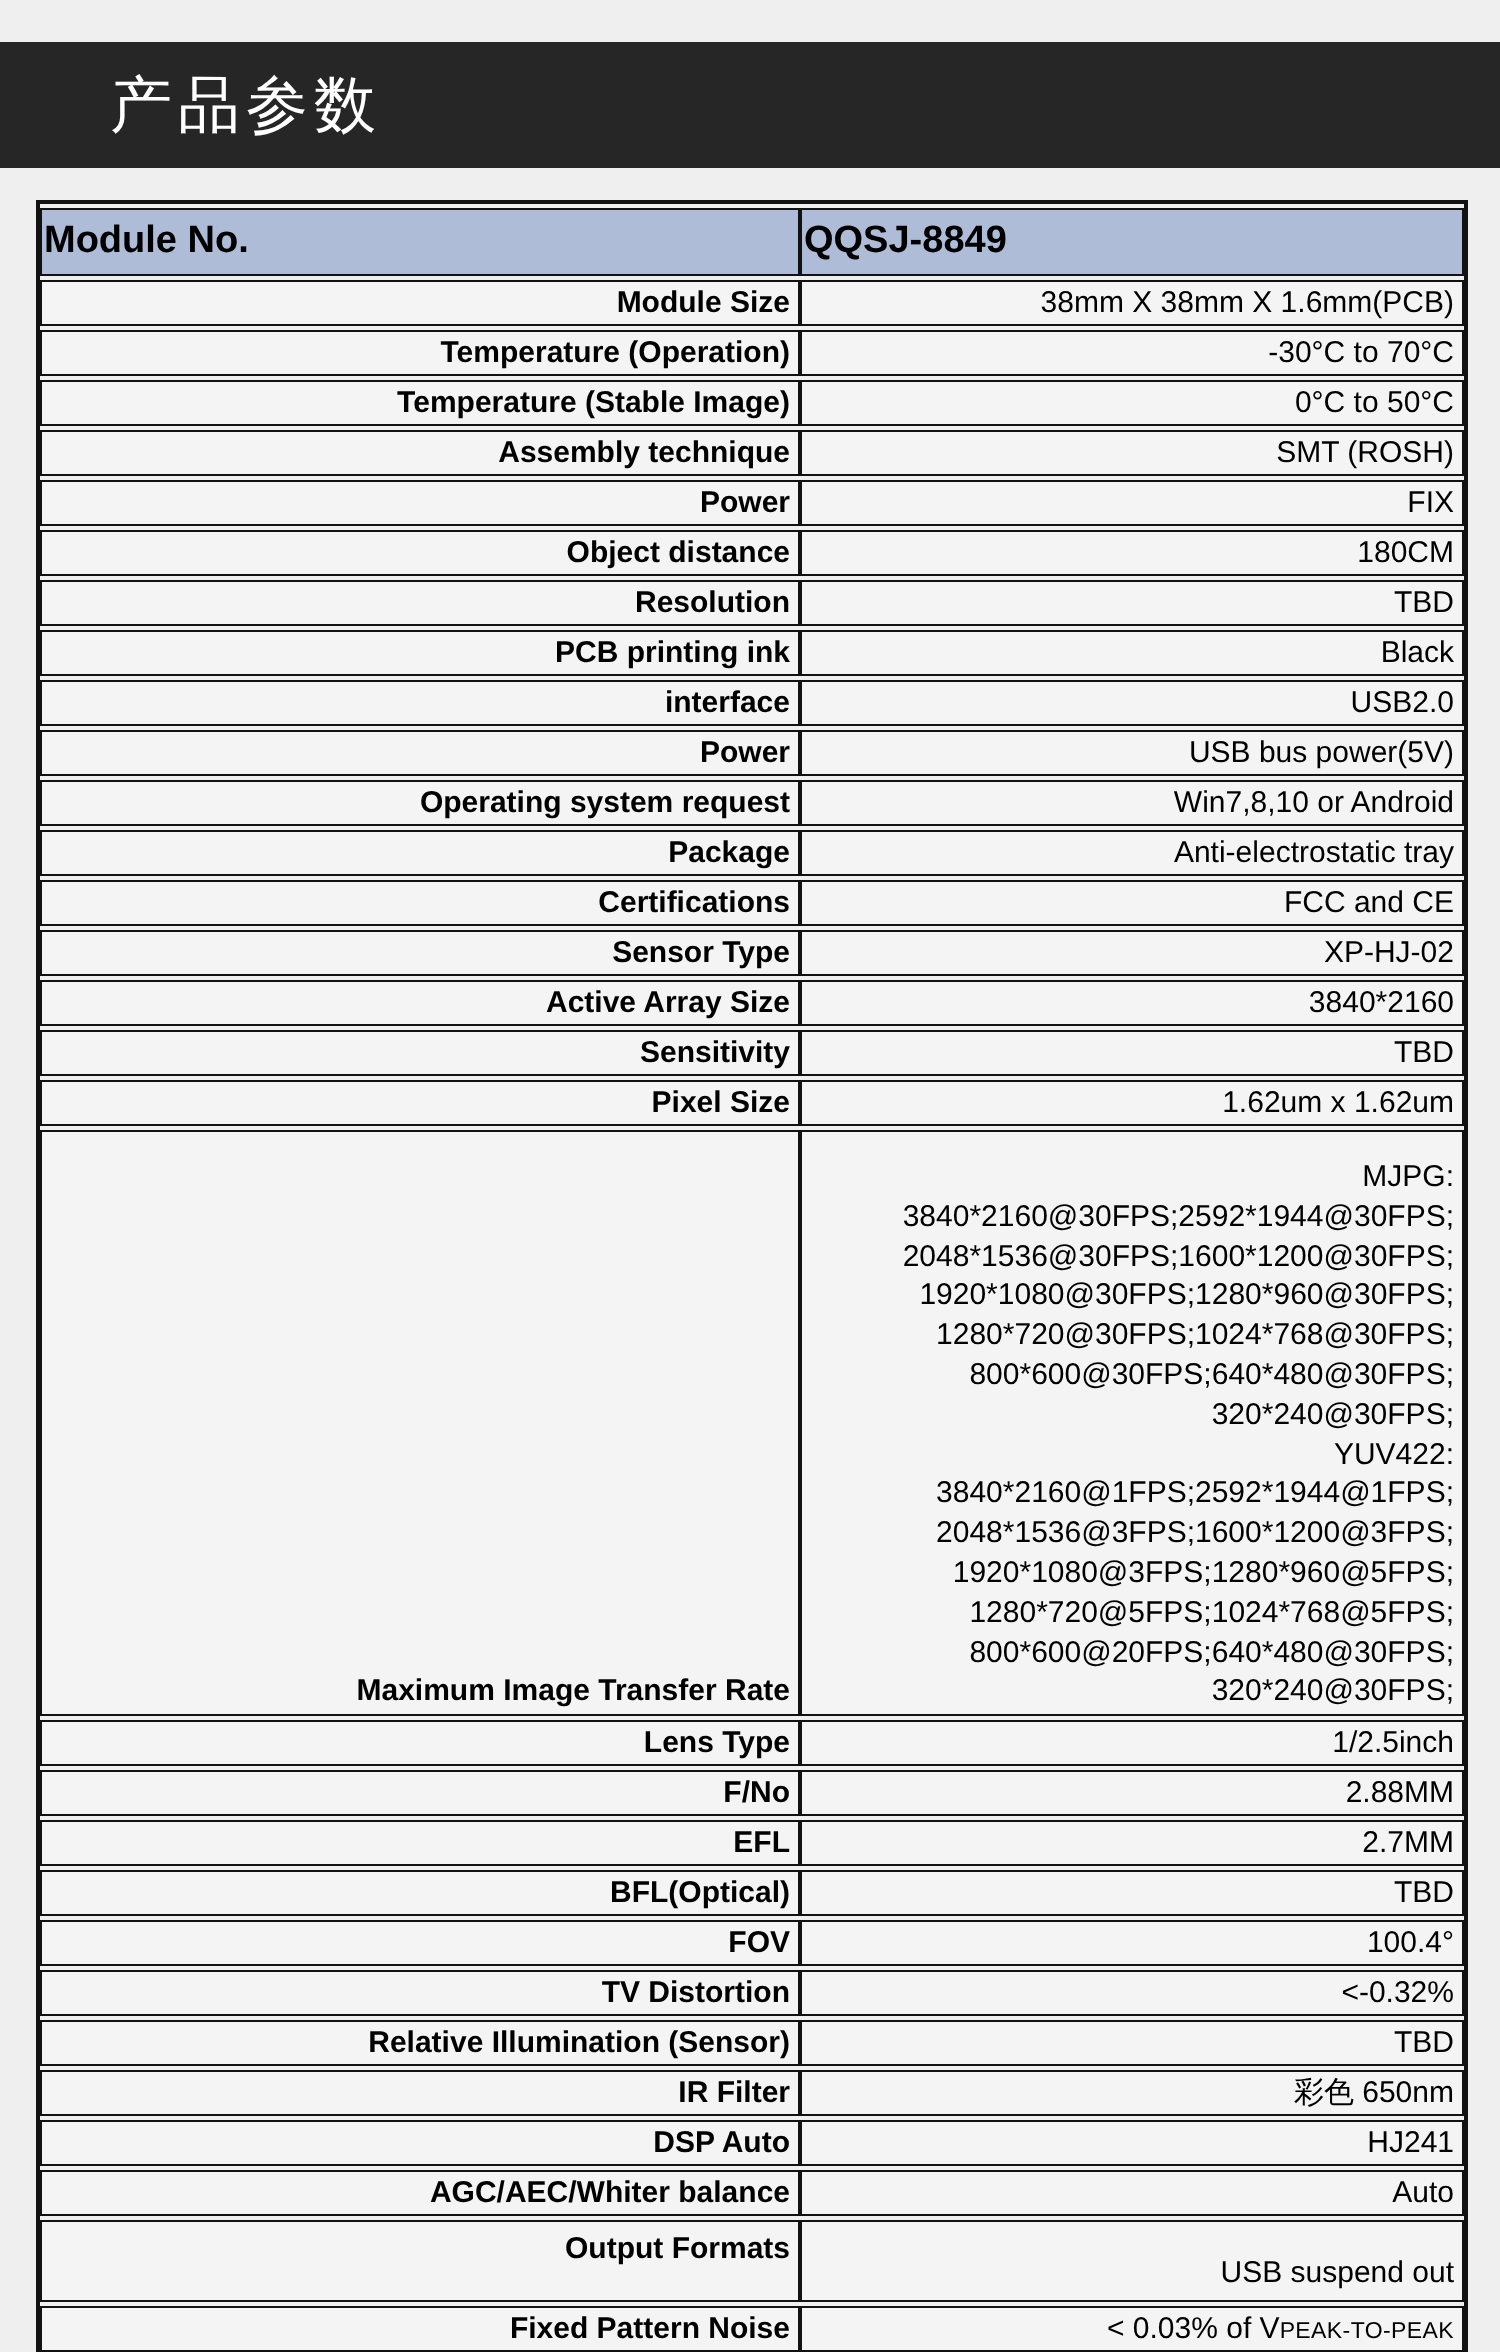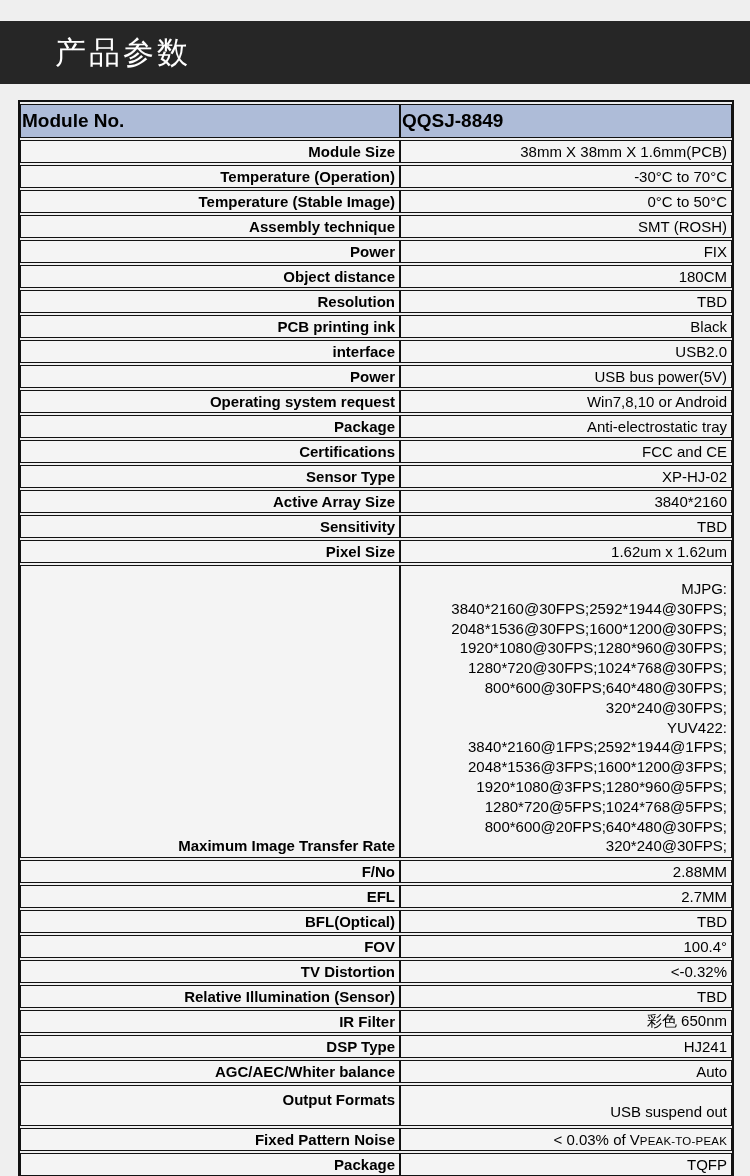--- a/index.html
+++ b/index.html
@@ -175,20 +175,24 @@
 800*600@30FPS;640*480@30FPS;
 320*240@30FPS;
 YUV422:
 3840*2160@1FPS;2592*1944@1FPS;
 2048*1536@3FPS;1600*1200@3FPS;
 1920*1080@3FPS;1280*960@5FPS;
 1280*720@5FPS;1024*768@5FPS;
 800*600@20FPS;640*480@30FPS;
 320*240@30FPS;</td>
     </tr>
+    <tr>
+      <th class="lbl">Lens Type</th>
+      <td class="val">1/2.5inch</td>
+    </tr>
     <tr class="indent">
       <th class="lbl">F/No</th>
       <td class="val">2.88MM</td>
     </tr>
     <tr class="indent">
       <th class="lbl">EFL</th>
       <td class="val">2.7MM</td>
     </tr>
     <tr class="indent">
       <th class="lbl">BFL(Optical)</th>
@@ -204,21 +208,21 @@
     </tr>
     <tr class="indent">
       <th class="lbl">Relative Illumination (Sensor)</th>
       <td class="val">TBD</td>
     </tr>
     <tr class="indent">
       <th class="lbl">IR Filter</th>
       <td class="val">彩色 650nm</td>
     </tr>
     <tr>
-      <th class="lbl">DSP Type</th>
+      <th class="lbl">DSP Auto</th>
       <td class="val">HJ241</td>
     </tr>
     <tr class="indent">
       <th class="lbl">AGC/AEC/Whiter balance</th>
       <td class="val">Auto</td>
     </tr>
     <tr class="indent split">
       <th class="lbl">Output Formats</th>
       <td class="val">USB suspend out</td>
     </tr>

